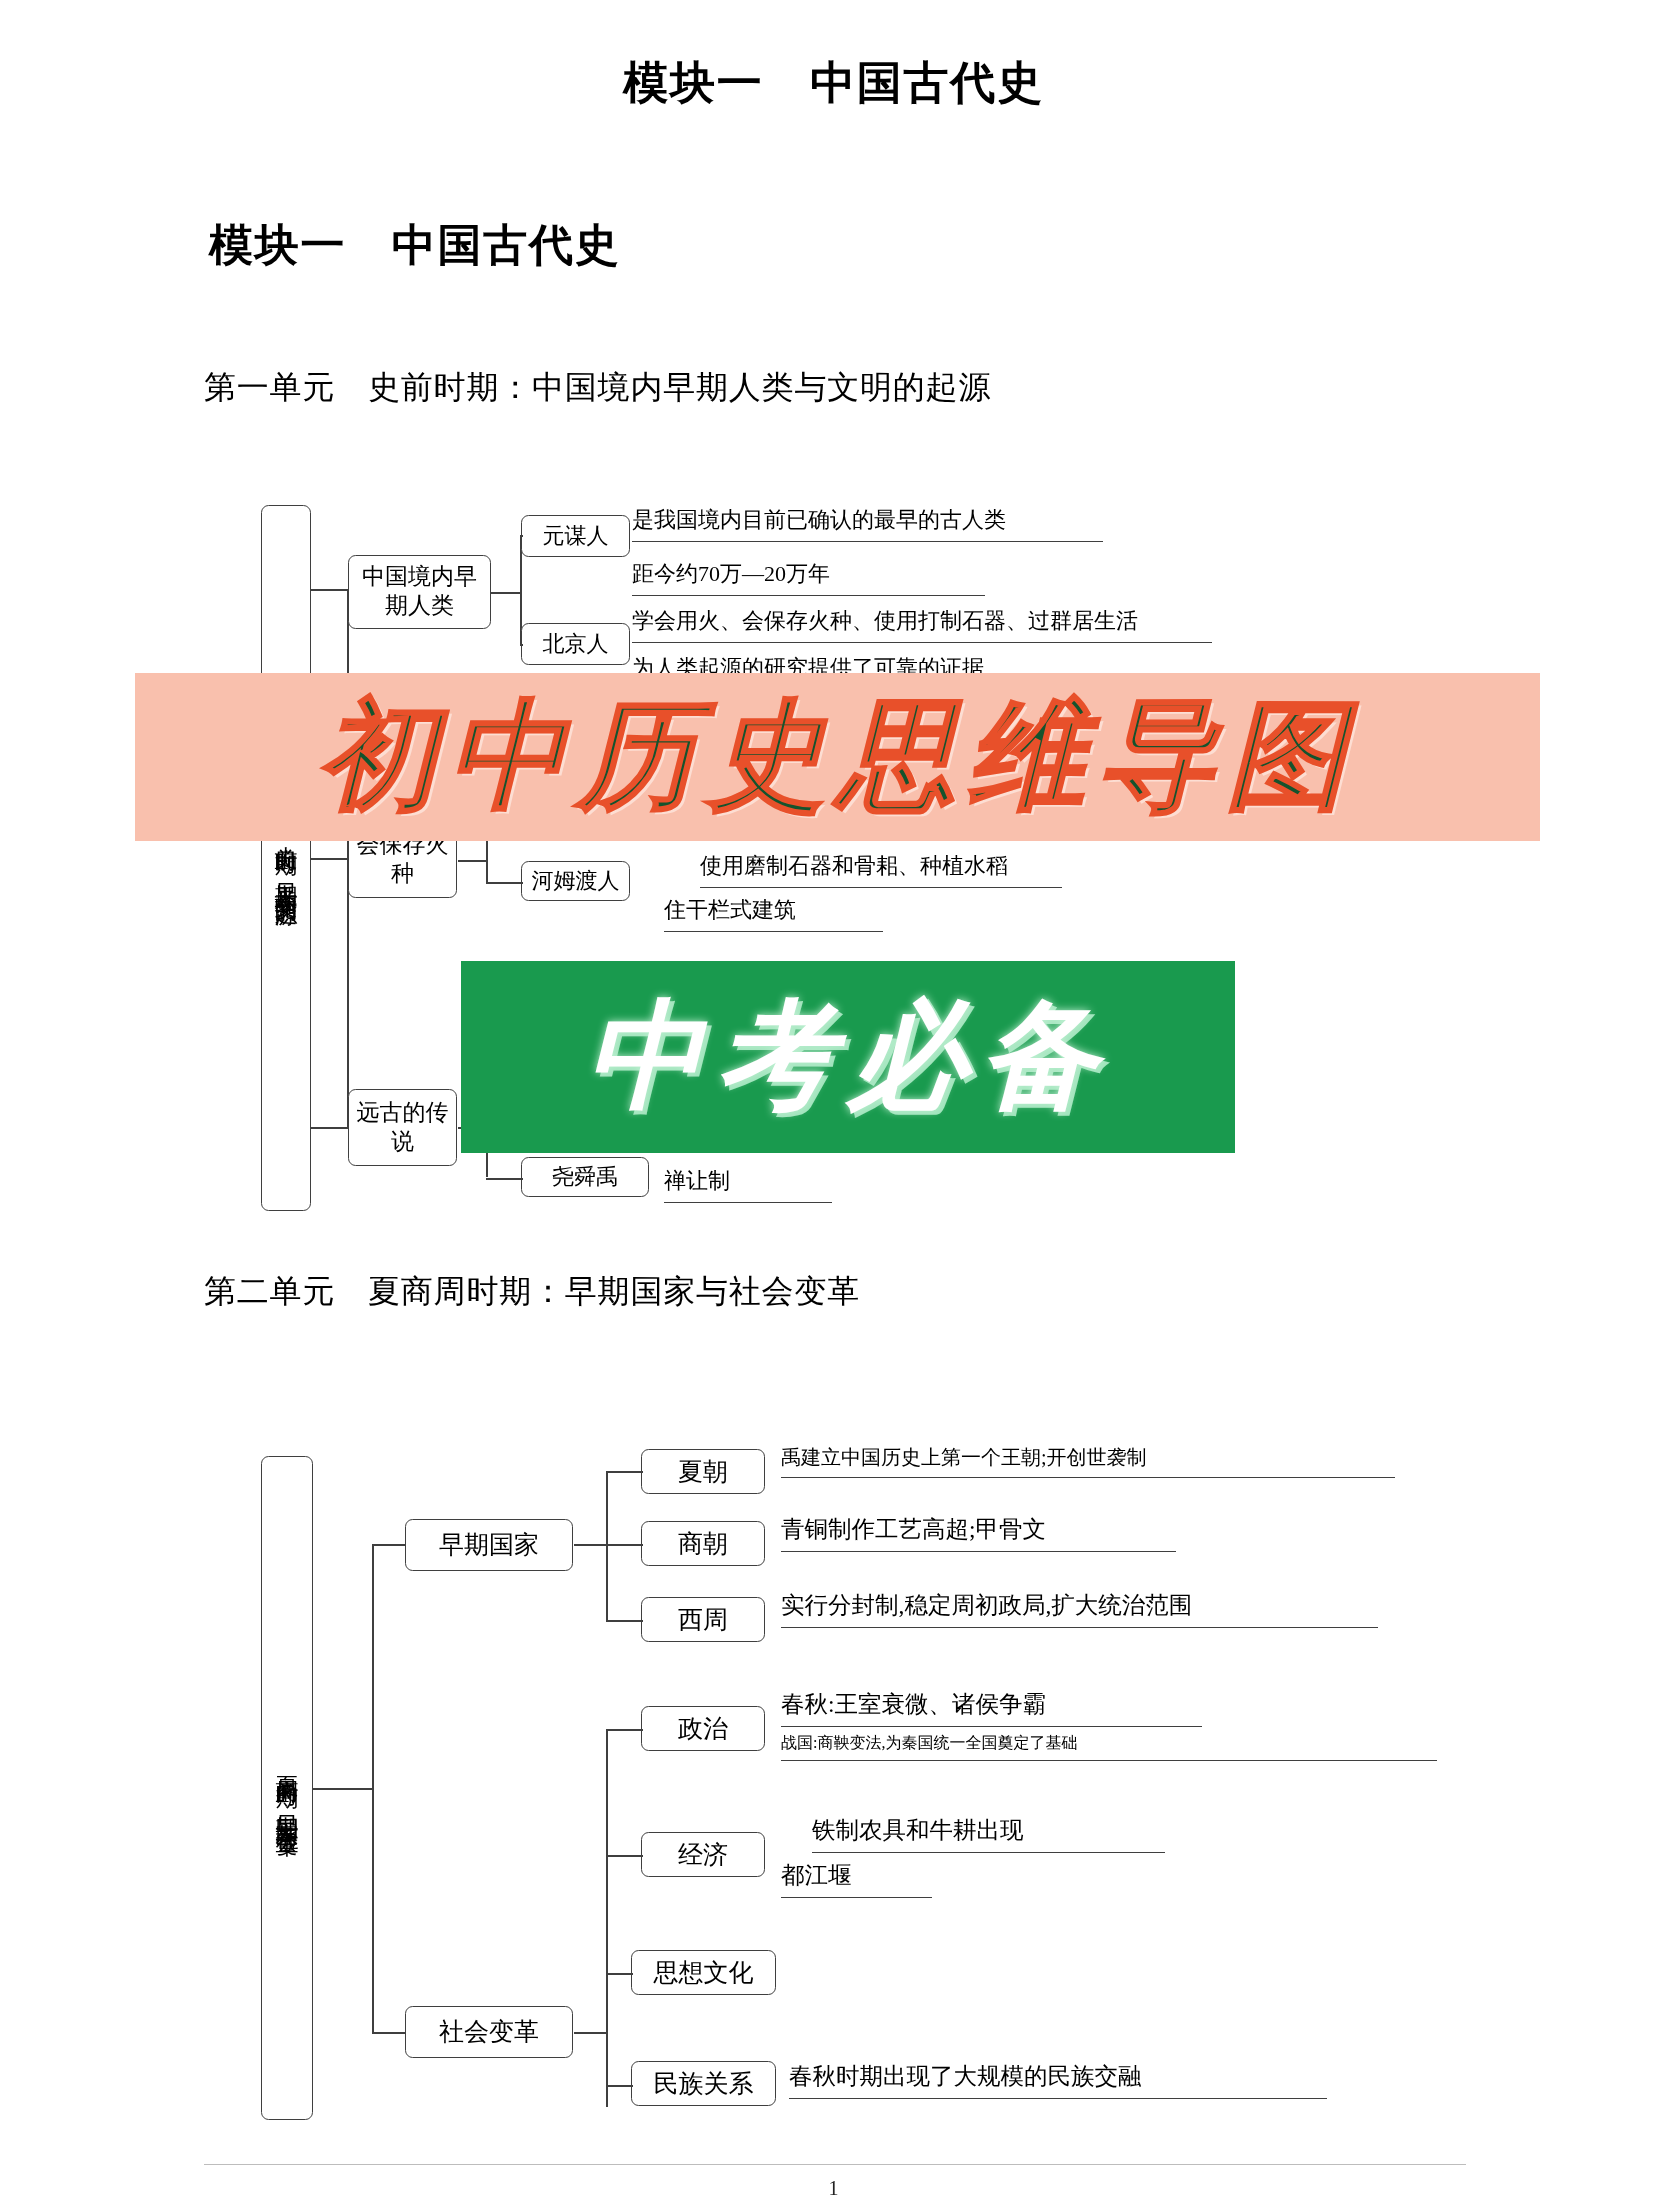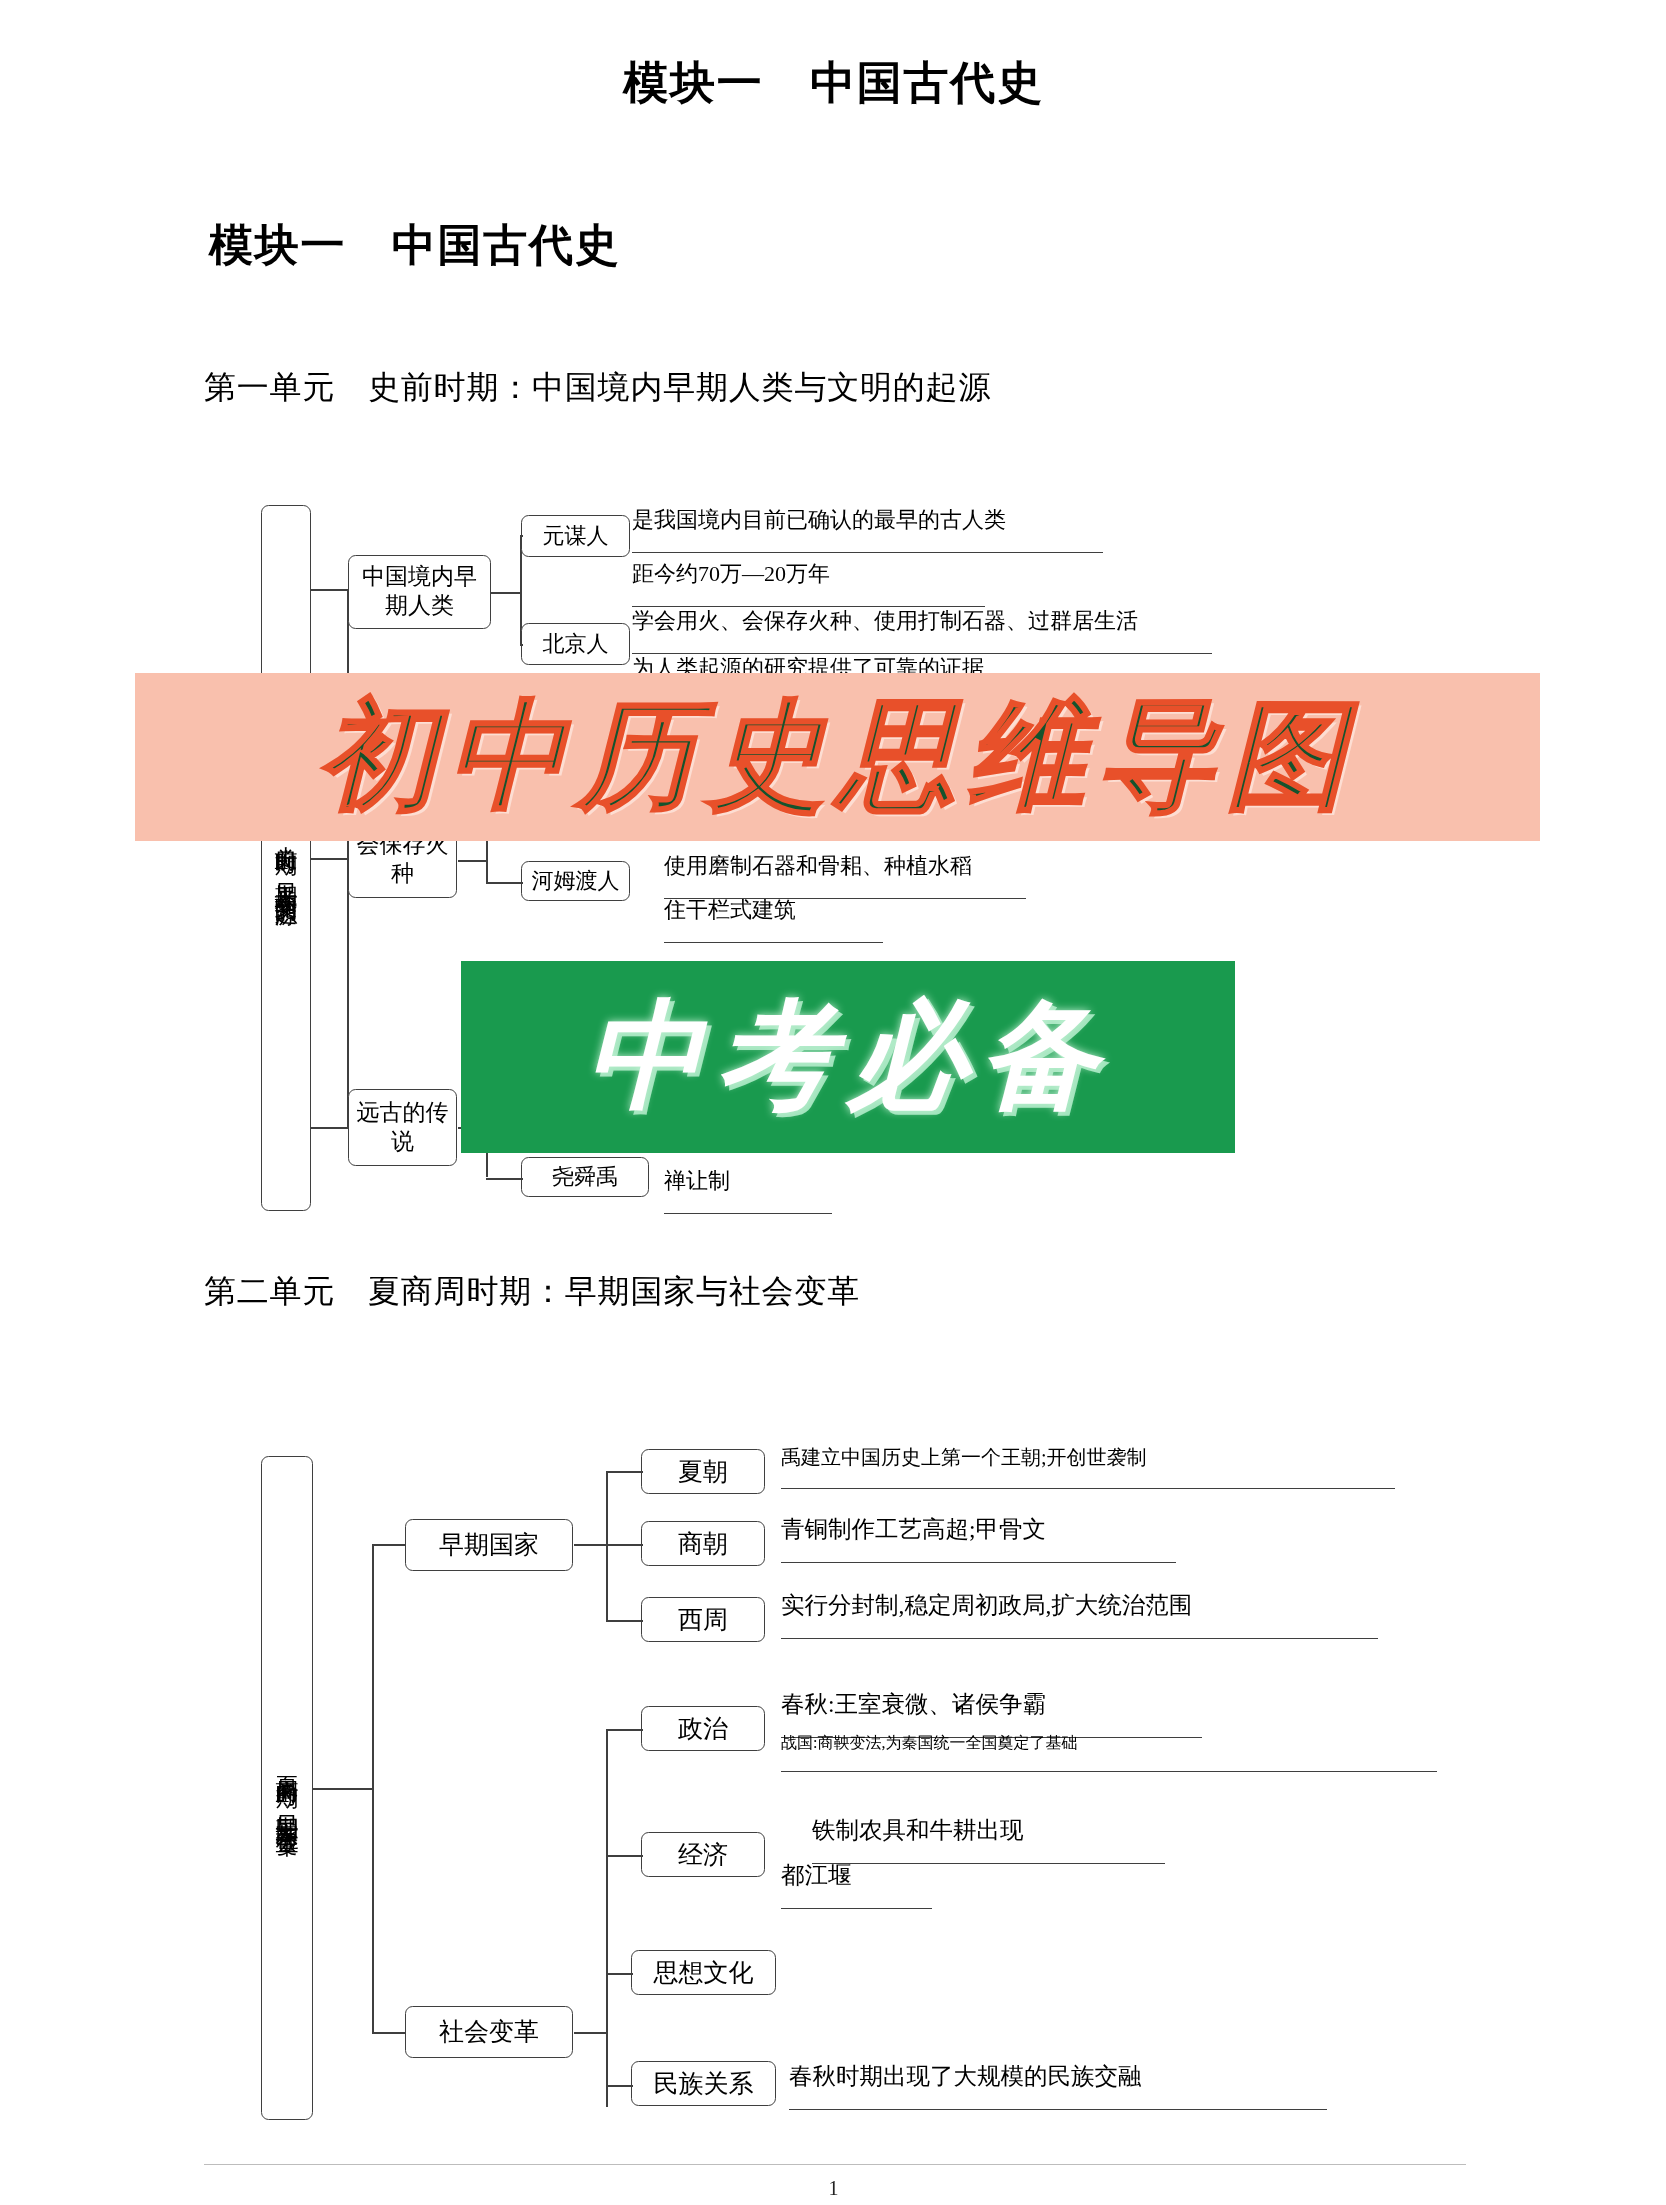--- a/index.html
+++ b/index.html
@@ -62,21 +62,21 @@
     text-align: center;
     line-height: 1.18;
     box-sizing: border-box;
     font-size: 22px;
   }
   .leaf {
     position: absolute;
     border-bottom: 1.7px solid #3f3f3f;
     font-size: 22px;
     white-space: nowrap;
-    padding-bottom: 17px;
+    padding-bottom: 6px;
     box-sizing: border-box;
   }
   .vline, .hline {
     position: absolute;
     background: #3f3f3f;
   }
   .vline { width: 1.7px; }
   .hline { height: 1.7px; }
 
   
@@ -186,21 +186,21 @@
     <div class="hline" style="left:458px; top:372px; width:30px;"></div>
     <div class="vline" style="left:486px; top:286px; height:109px;"></div>
 
     <div class="node" style="left:521px; top:266px; width:109px; height:40px;">半坡人</div>
     <div class="hline" style="left:486px; top:286px; width:37px;"></div>
     <div class="leaf" style="left:664px; top:249px; width:437px;">使用磨制石器和骨器、种植粟</div>
     <div class="leaf" style="left:664px; top:293px; width:303px;">住半地穴式圆形房屋</div>
 
     <div class="node" style="left:521px; top:373px; width:109px; height:40px;">河姆渡人</div>
     <div class="hline" style="left:486px; top:394px; width:37px;"></div>
-    <div class="leaf" style="left:664px; top:363px; width:362px;">使用磨制石器和骨耜、种植水稻</div>
+    <div class="leaf" style="left:700px; top:363px; width:362px;">使用磨制石器和骨耜、种植水稻</div>
     <div class="leaf" style="left:664px; top:407px; width:219px;">住干栏式建筑</div>
 
     <div class="node" style="left:348px; top:601px; width:109px; height:77px; font-size:23px; line-height:1.25; padding:3.4px;">远古的传说</div>
     <div class="hline" style="left:458px; top:639px; width:30px;"></div>
     <div class="vline" style="left:486px; top:580px; height:109px;"></div>
 
     <div class="node" style="left:521px; top:560px; width:126px; height:40px;">炎黄联盟</div>
     <div class="hline" style="left:486px; top:580px; width:37px;"></div>
     <div class="leaf" style="left:664px; top:569px; width:555px;">炎帝、黄帝被尊崇为中华民族的人文初祖</div>
 

